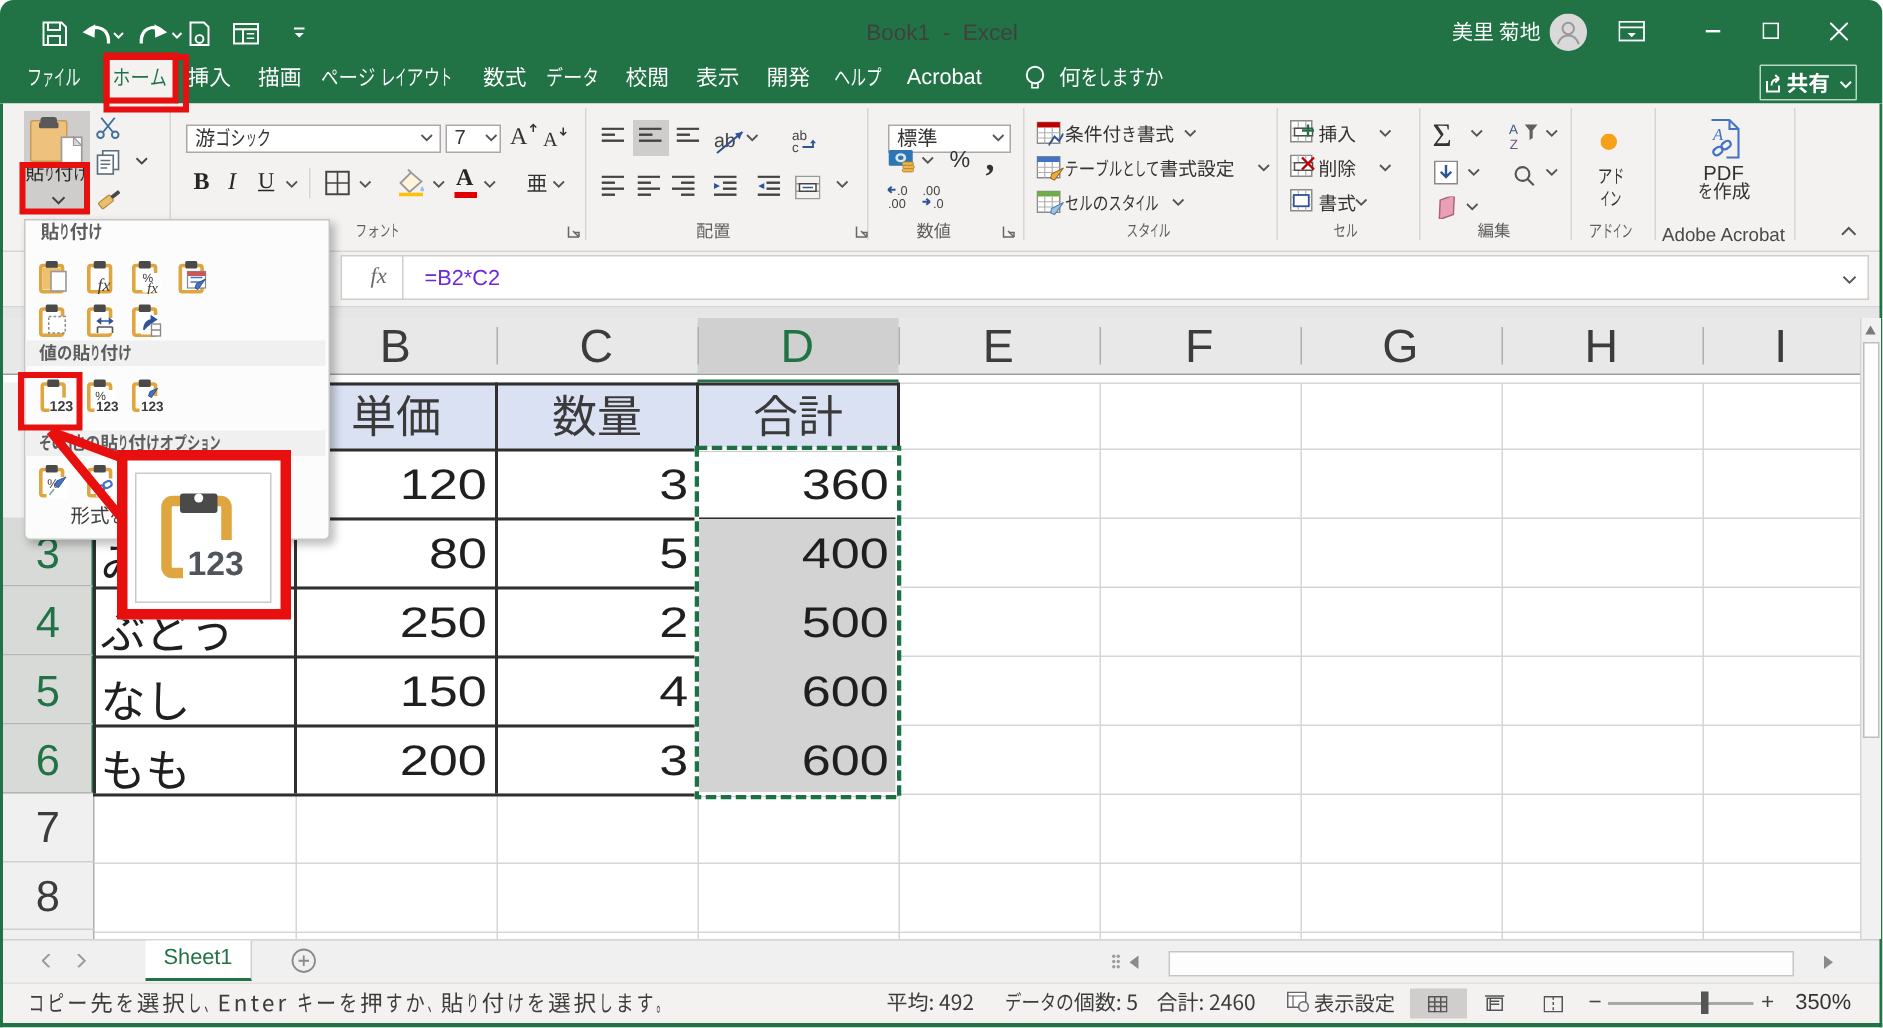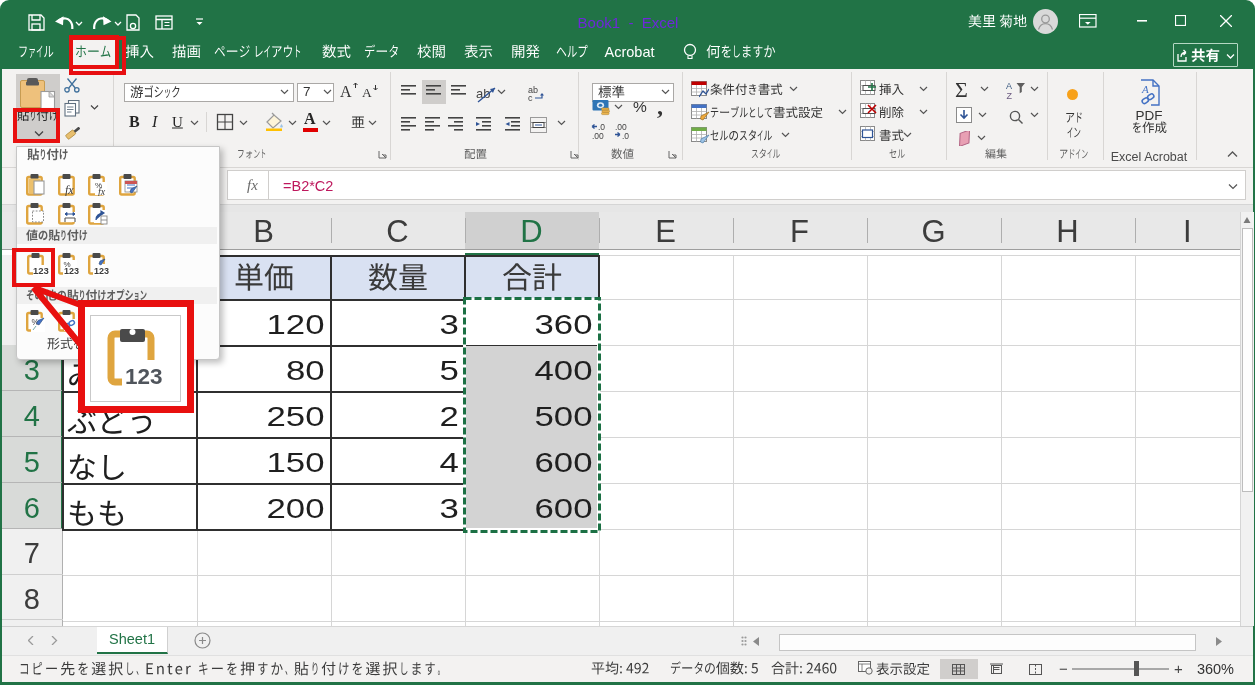--- a/index.html
+++ b/index.html
@@ -40,21 +40,21 @@
 <g transform="translate(127,0)">
       <rect x="1" y="3" width="16" height="13"></rect>
       <path d="M1 6.5h16M7 6.5V16"></path>
       <path d="M9.5 9.5h5M9.5 12.5h5" stroke-width="1.1"></path>
     </g>
 <g transform="translate(168,3)">
       <path d="M0 3h7" stroke-width="1.2"></path>
       <path d="M0.5 6l3 3 3-3" fill="#fff" stroke="none"></path>
     </g>
 </svg>
-<div style="position:absolute;left:628.0px;top:22.0px;transform:translate(-50%,-50%);font-family:Liberation Sans,sans-serif;font-size:15px;font-weight:normal;color:#6d28d9;white-space:nowrap;line-height:1;">Book1&nbsp;&nbsp;-&nbsp;&nbsp;Excel</div>
+<div style="position:absolute;left:628.0px;top:22.0px;transform:translate(-50%,-50%);font-family:Liberation Sans,sans-serif;font-size:15px;font-weight:normal;color:#404040;white-space:nowrap;line-height:1;">Book1&nbsp;&nbsp;-&nbsp;&nbsp;Excel</div>
 <div style="position:absolute;left:968.0px;top:13.7px;">
     <svg class="t" style="width:59px;height:20px" fill="#fff">
       <path transform="translate(0.0,12.3) scale(0.01400,-0.01400)" d="M695 842C675 804 637 748 608 713L646 700H344L378 715C363 753 328 805 291 842L225 814C256 781 287 736 302 700H98V633H460V551H147V486H460V402H58V334H454C450 300 444 269 437 241H50V174H411C363 79 262 20 37 -13C51 -29 69 -60 75 -80C335 -38 445 44 496 174H501C573 22 706 -53 921 -81C931 -60 951 -29 967 -12C774 7 646 63 579 174H953V241H517C523 270 528 301 533 334H942V402H536V486H858V551H536V633H903V700H681C710 731 744 775 773 818Z"></path>
       <path transform="translate(14.0,12.3) scale(0.01400,-0.01400)" d="M229 544H468V416H229ZM540 544H783V416H540ZM229 732H468V607H229ZM540 732H783V607H540ZM122 233V163H463V19H54V-51H948V19H544V163H894V233H544V349H861V800H154V349H463V233Z"></path>
       <path transform="translate(31.1,12.3) scale(0.01400,-0.01400)" d="M202 422C236 378 269 318 282 277L346 299C332 339 299 398 263 441ZM638 445C620 402 586 338 560 299L617 280C645 318 679 373 707 424ZM131 276V209H371C301 129 197 52 106 11C121 -3 144 -28 155 -46C241 -1 338 77 410 162V-77H483V165C541 119 625 49 657 16L705 74C678 95 576 169 516 209H760V276H483V455H410V276ZM64 759V692H290V631L241 639C206 556 139 452 37 376C55 366 80 343 92 327C153 375 201 430 240 487H821C811 153 797 32 774 4C764 -9 755 -11 739 -11C720 -11 678 -11 632 -7C643 -26 650 -57 652 -77C699 -80 745 -81 773 -77C803 -74 822 -66 840 -41C872 0 885 131 898 517C898 528 899 555 899 555H282C293 574 303 594 312 613H363V692H642V609H715V692H938V759H715V840H642V759H363V840H290V759Z"></path>
       <path transform="translate(45.1,12.3) scale(0.01400,-0.01400)" d="M429 747V473L321 428L349 361L429 395V79C429 -30 462 -57 577 -57C603 -57 796 -57 824 -57C928 -57 953 -13 964 125C944 128 914 140 897 153C890 38 880 11 821 11C781 11 613 11 580 11C513 11 501 22 501 77V426L635 483V143H706V513L846 573C846 412 844 301 839 277C834 254 825 250 809 250C799 250 766 250 742 252C751 235 757 206 760 186C788 186 828 186 854 194C884 201 903 219 909 260C916 299 918 449 918 637L922 651L869 671L855 660L840 646L706 590V840H635V560L501 504V747ZM33 154 63 79C151 118 265 169 372 219L355 286L241 238V528H359V599H241V828H170V599H42V528H170V208C118 187 71 168 33 154Z"></path>
     </svg>
   </div>
 <svg class="abs" style="left:1033px;top:9px" width="25" height="25">
     <circle cx="12.5" cy="12.5" r="12.5" fill="#d9d9d9"></circle>
@@ -651,28 +651,28 @@
     </g>
   </svg>
 <div style="position:absolute;left:1149.0px;top:116.0px;transform:translate(-50%,-50%);font-family:Liberation Sans,sans-serif;font-size:13.5px;font-weight:normal;color:#333;white-space:nowrap;line-height:1;">PDF</div>
 <div style="position:absolute;left:1131.5px;top:121.0px;">
     <svg class="t" style="width:35px;height:18px" fill="#333">
       <path transform="translate(0.0,11.0) scale(0.01000,-0.01250)" d="M882 441 849 516C821 501 797 490 767 477C715 453 654 429 585 396C570 454 517 486 452 486C409 486 351 473 313 449C347 494 380 551 403 604C512 608 636 616 735 632L736 706C642 689 533 680 431 675C446 722 454 761 460 791L378 798C376 761 367 716 353 673L287 672C241 672 171 676 118 683V608C173 604 239 602 282 602H326C288 521 221 418 95 296L163 246C197 286 225 323 254 350C299 392 363 423 426 423C471 423 507 404 517 361C400 300 281 226 281 108C281 -14 396 -45 539 -45C626 -45 737 -37 813 -27L815 53C727 38 620 29 542 29C439 29 361 41 361 119C361 185 426 238 519 287C519 235 518 170 516 131H593L590 323C666 359 737 388 793 409C820 420 856 434 882 441Z"></path>
       <path transform="translate(10.0,11.0) scale(0.01250,-0.01250)" d="M526 828C476 681 395 536 305 442C322 430 351 404 363 391C414 447 463 520 506 601H575V-79H651V164H952V235H651V387H939V456H651V601H962V673H542C563 717 582 763 598 809ZM285 836C229 684 135 534 36 437C50 420 72 379 80 362C114 397 147 437 179 481V-78H254V599C293 667 329 741 357 814Z"></path>
       <path transform="translate(22.5,11.0) scale(0.01250,-0.01250)" d="M544 839C544 782 546 725 549 670H128V389C128 259 119 86 36 -37C54 -46 86 -72 99 -87C191 45 206 247 206 388V395H389C385 223 380 159 367 144C359 135 350 133 335 133C318 133 275 133 229 138C241 119 249 89 250 68C299 65 345 65 371 67C398 70 415 77 431 96C452 123 457 208 462 433C462 443 463 465 463 465H206V597H554C566 435 590 287 628 172C562 96 485 34 396 -13C412 -28 439 -59 451 -75C528 -29 597 26 658 92C704 -11 764 -73 841 -73C918 -73 946 -23 959 148C939 155 911 172 894 189C888 56 876 4 847 4C796 4 751 61 714 159C788 255 847 369 890 500L815 519C783 418 740 327 686 247C660 344 641 463 630 597H951V670H626C623 725 622 781 622 839ZM671 790C735 757 812 706 850 670L897 722C858 756 779 805 716 836Z"></path>
     </svg>
   </div>
-<div style="position:absolute;left:1149.0px;top:157.0px;transform:translate(-50%,-50%);font-family:Liberation Sans,sans-serif;font-size:12.5px;font-weight:normal;color:#4a4a4a;white-space:nowrap;line-height:1;">Excel Acrobat</div>
+<div style="position:absolute;left:1149.0px;top:157.0px;transform:translate(-50%,-50%);font-family:Liberation Sans,sans-serif;font-size:12.5px;font-weight:normal;color:#4a4a4a;white-space:nowrap;line-height:1;">Adobe Acrobat</div>
 <svg class="abs" style="left:1227px;top:150px" width="11" height="8" fill="none" stroke="#555" stroke-width="1.3">
     <path d="M1 6.5L5.5 2 10 6.5"></path>
   </svg>
 <div style="position:absolute;left:227.0px;top:170.0px;width:1019.0px;height:30.0px;background:#fff;border:1px solid #d0cecc;box-sizing:border-box;"></div>
 <div style="position:absolute;left:268.0px;top:170.0px;width:1.0px;height:30.0px;background:#d0cecc;"></div>
 <div style="position:absolute;left:247.0px;top:185.0px;transform:translateY(-50%);font-family:Liberation Sans,sans-serif;font-size:15px;font-weight:normal;color:#6a6a6a;white-space:nowrap;line-height:1;font-family:Liberation Serif,serif;font-style:italic;">fx</div>
-<div style="position:absolute;left:283.0px;top:186.0px;transform:translateY(-50%);font-family:Liberation Sans,sans-serif;font-size:14.5px;font-weight:normal;color:#be185d;white-space:nowrap;line-height:1;">=B2*C2</div>
+<div style="position:absolute;left:283.0px;top:186.0px;transform:translateY(-50%);font-family:Liberation Sans,sans-serif;font-size:14.5px;font-weight:normal;color:#6d28d9;white-space:nowrap;line-height:1;">=B2*C2</div>
 <svg class="abs" style="left:1228px;top:183px" width="10" height="8" fill="none" stroke="#555" stroke-width="1.2">
     <path d="M1 1.5l4 4 4-4"></path>
   </svg>
 <div style="position:absolute;left:2.0px;top:212.0px;width:1238.0px;height:37.0px;background:#e8e8e8;border-bottom:1px solid #9e9e9e;"></div>
 <div style="position:absolute;left:464.5px;top:212.0px;width:134.0px;height:37.0px;background:#d0d0d0;"></div>
 <div style="position:absolute;left:464.5px;top:252.5px;width:134.0px;height:2.5px;background:#217346;"></div>
 <div style="position:absolute;left:263.5px;top:231.0px;transform:translate(-50%,-50%);font-family:Liberation Sans,sans-serif;font-size:31px;font-weight:normal;color:#3c3c3c;white-space:nowrap;line-height:1;">B</div>
 <div style="position:absolute;left:397.5px;top:231.0px;transform:translate(-50%,-50%);font-family:Liberation Sans,sans-serif;font-size:31px;font-weight:normal;color:#3c3c3c;white-space:nowrap;line-height:1;">C</div>
 <div style="position:absolute;left:531.5px;top:231.0px;transform:translate(-50%,-50%);font-family:Liberation Sans,sans-serif;font-size:31px;font-weight:normal;color:#217346;white-space:nowrap;line-height:1;">D</div>
 <div style="position:absolute;left:665.5px;top:231.0px;transform:translate(-50%,-50%);font-family:Liberation Sans,sans-serif;font-size:31px;font-weight:normal;color:#3c3c3c;white-space:nowrap;line-height:1;">E</div>
@@ -920,21 +920,21 @@
     <path d="M0 1h13M3.5 2.5V11M3.5 4.5h6M3.5 6.5h6"></path>
   </svg>
 <svg class="abs" style="left:1029px;top:664px" width="13" height="11" fill="none" stroke="#555" stroke-width="1">
     <rect x="0.5" y="0.5" width="12" height="10"></rect>
     <path d="M6.5 0.5V11" stroke-dasharray="2 1.5"></path>
   </svg>
 <div style="position:absolute;left:1059.0px;top:668.0px;transform:translateY(-50%);font-family:Liberation Sans,sans-serif;font-size:15px;font-weight:normal;color:#444;white-space:nowrap;line-height:1;">−</div>
 <div style="position:absolute;left:1072.0px;top:668.0px;width:97.0px;height:1.5px;background:#a8a8a8;"></div>
 <div style="position:absolute;left:1134.0px;top:661.0px;width:5.0px;height:15.0px;background:#555;"></div>
 <div style="position:absolute;left:1174.0px;top:668.0px;transform:translateY(-50%);font-family:Liberation Sans,sans-serif;font-size:15px;font-weight:normal;color:#444;white-space:nowrap;line-height:1;">+</div>
-<div style="position:absolute;right:21.0px;top:668.5px;transform:translateY(-50%);font-family:Liberation Sans,sans-serif;font-size:14.5px;font-weight:normal;color:#333;white-space:nowrap;line-height:1;">360%</div>
+<div style="position:absolute;right:21.0px;top:668.5px;transform:translateY(-50%);font-family:Liberation Sans,sans-serif;font-size:14.5px;font-weight:normal;color:#333;white-space:nowrap;line-height:1;">350%</div>
 <div style="position:absolute;left:16.0px;top:145.5px;width:202.0px;height:212.5px;z-index:10;background:#fcfcfc;border-radius:0 0 4px 4px;border:1px solid #c6c6c6;box-shadow:3px 3px 6px rgba(0,0,0,0.25);"></div>
 <div style="position:absolute;left:26.5px;top:147.5px;z-index:11;">
     <svg class="t" style="width:41px;height:18px" fill="#5d5d5d">
       <path transform="translate(0.0,11.0) scale(0.01250,-0.01250)" d="M137 157C114 88 71 19 20 -26C46 -41 94 -73 115 -92C167 -39 219 46 249 130ZM269 118C308 66 349 -6 366 -53L466 -4C447 43 405 110 364 160ZM190 535H313V442H190ZM190 354H313V260H190ZM190 715H313V624H190ZM81 811V165H427V811ZM633 848V366H481V-90H592V-48H813V-86H929V366H752V524H970V633H752V848ZM592 60V261H813V60Z"></path>
       <path transform="translate(12.5,11.0) scale(0.00688,-0.01250)" d="M361 803 224 809C224 782 221 742 216 704C202 601 188 477 188 384C188 317 195 256 201 217L324 225C318 272 317 304 319 331C324 463 427 640 545 640C629 640 680 554 680 400C680 158 524 85 302 51L378 -65C643 -17 816 118 816 401C816 621 708 757 569 757C456 757 369 673 321 595C327 651 347 754 361 803Z"></path>
       <path transform="translate(19.4,11.0) scale(0.01250,-0.01250)" d="M396 391C440 314 500 211 525 149L639 208C610 268 547 367 502 440ZM733 838V633H351V512H733V56C733 34 724 26 699 26C675 25 587 25 509 28C528 -3 549 -57 555 -91C666 -92 742 -89 791 -71C839 -53 857 -21 857 56V512H968V633H857V838ZM266 844C212 697 122 552 26 460C47 431 83 364 96 335C120 359 144 387 167 417V-88H289V603C326 670 358 739 385 807Z"></path>
       <path transform="translate(31.9,11.0) scale(0.00938,-0.01250)" d="M281 778 133 793C132 768 131 734 126 706C114 625 94 471 94 307C94 183 129 43 151 -17L262 -6C261 8 260 25 260 35C260 47 262 69 266 84C278 141 305 242 334 328L272 368C255 331 237 282 224 252C197 376 232 586 257 697C262 718 272 754 281 778ZM384 600V473C433 471 495 468 538 468L650 470V434C650 265 634 176 557 96C529 65 479 33 441 16L556 -75C756 52 774 197 774 433V475C830 478 882 482 922 487L923 617C882 609 829 603 773 599V727C774 749 775 773 778 795H633C637 779 642 751 644 726C646 699 647 647 648 591C610 590 571 589 535 589C482 589 433 593 384 600Z"></path>
     </svg>
   </div>
 <div style="position:absolute;left:17.0px;top:227.0px;width:200.0px;height:16.5px;z-index:11;background:#f0f0f0;"></div>

